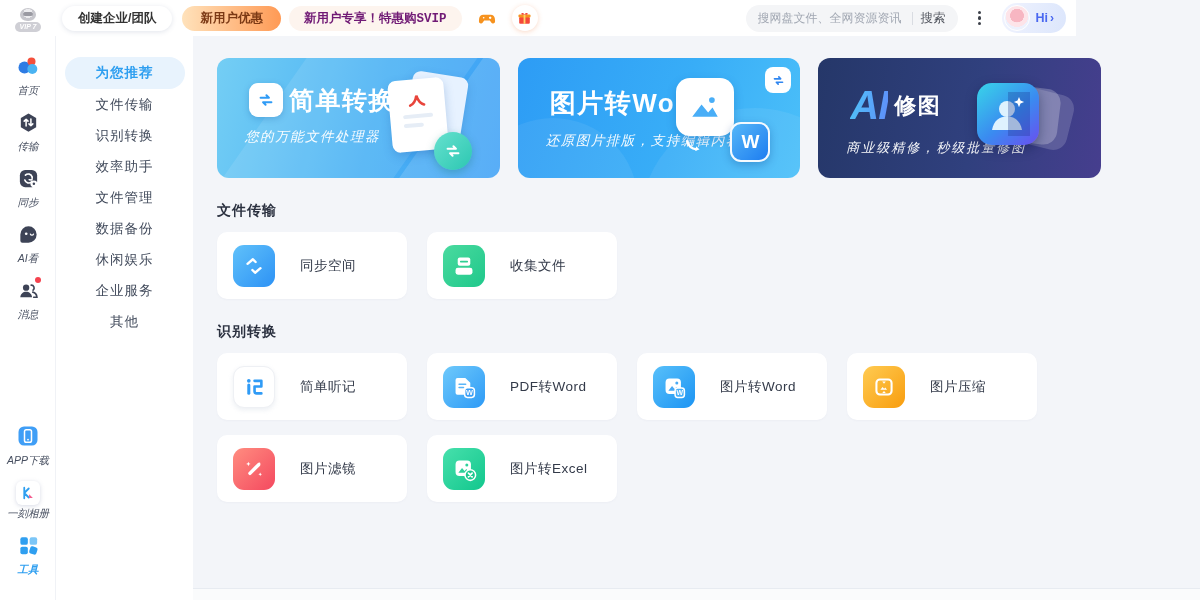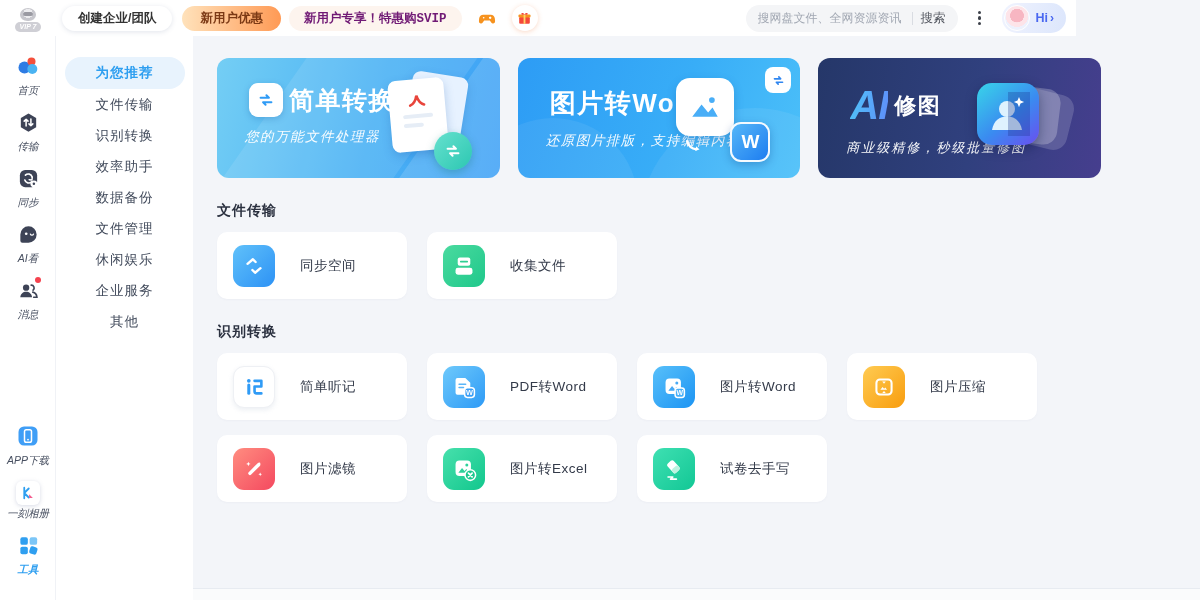--- a/index.html
+++ b/index.html
@@ -226,24 +226,24 @@
   <div class="side-item">
       <span>文件传输</span>
     </div>
   <div class="side-item">
       <span>识别转换</span>
     </div>
   <div class="side-item">
       <span>效率助手</span>
     </div>
   <div class="side-item">
+      <span>文件管理</span>
+    </div>
+  <div class="side-item">
       <span>数据备份</span>
-    </div>
-  <div class="side-item">
-      <span>文件管理</span>
     </div>
   <div class="side-item">
       <span>休闲娱乐</span>
     </div>
   <div class="side-item">
       <span>企业服务</span>
     </div>
   <div class="side-item">
       <span>其他</span>
     </div>
@@ -414,28 +414,16 @@
           <svg width="26" height="26" viewBox="0 0 24 24">
             <rect x="4.2" y="4.2" width="14.2" height="14.2" rx="3.6" fill="#fff"></rect>
             <circle cx="14.6" cy="8.3" r="1.4" fill="#2ed29b"></circle>
             <path d="M6.8 15.5l3.4-4.4 2.3 2.8 1.7-2 2.4 3.6z" fill="#2ed29b"></path>
             <circle cx="17.8" cy="17.6" r="4.9" fill="#19c98e" stroke="#fff" stroke-width="1.4"></circle>
             <path d="M16.1 15.9l3.4 3.4M19.5 15.9l-3.4 3.4" stroke="#fff" stroke-width="1.6" stroke-linecap="round"></path>
           </svg>
         </span>
       <span class="tool-label">图片转Excel</span>
     </div>
-    <div class="tool-card">
-      <span class="ti ic-eraser">
-          <svg width="26" height="26" viewBox="0 0 24 24">
-            <g transform="rotate(-42 12 10.5)">
-              <rect x="8.2" y="4" width="7.6" height="11.5" rx="2" fill="#fff"></rect>
-              <rect x="8.2" y="10.6" width="7.6" height="4.9" rx="2" fill="#bdf3e0"></rect>
-            </g>
-            <path d="M6.5 19.4h4.4l-2.1 2h5.4" stroke="#fff" stroke-width="1.5" fill="none" stroke-linecap="round" stroke-linejoin="round"></path>
-          </svg>
-        </span>
-      <span class="tool-label">试卷去手写</span>
-    </div>
   </div>
 
   <div class="bottom-strip"></div>
 </main>
 
 </body></html>

